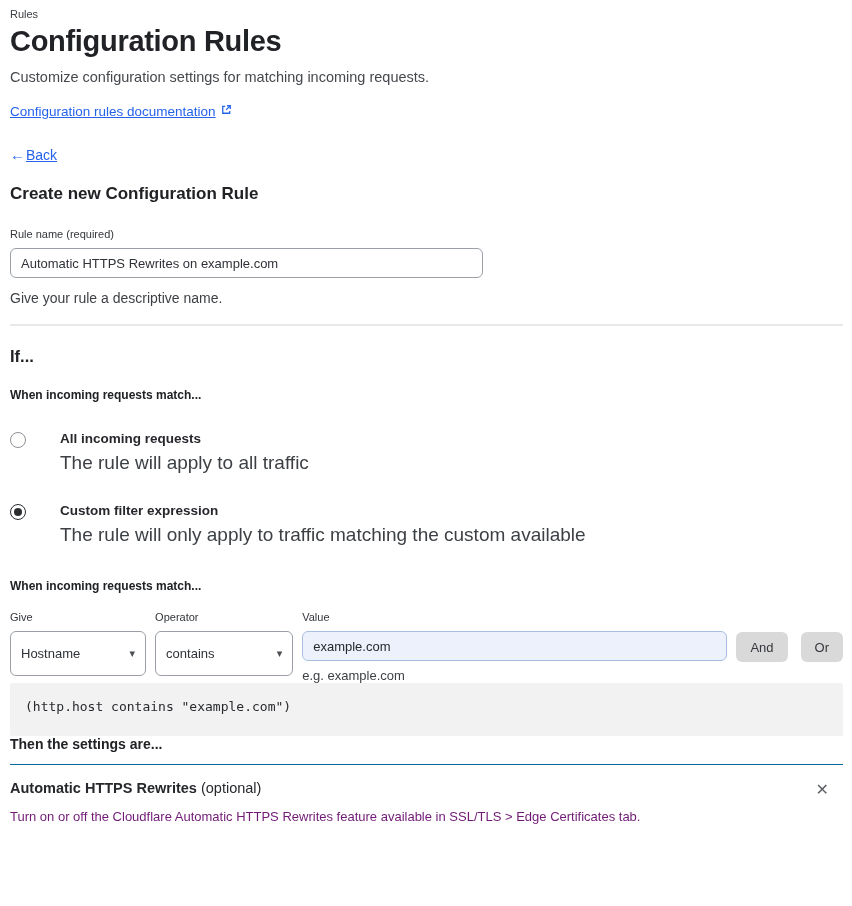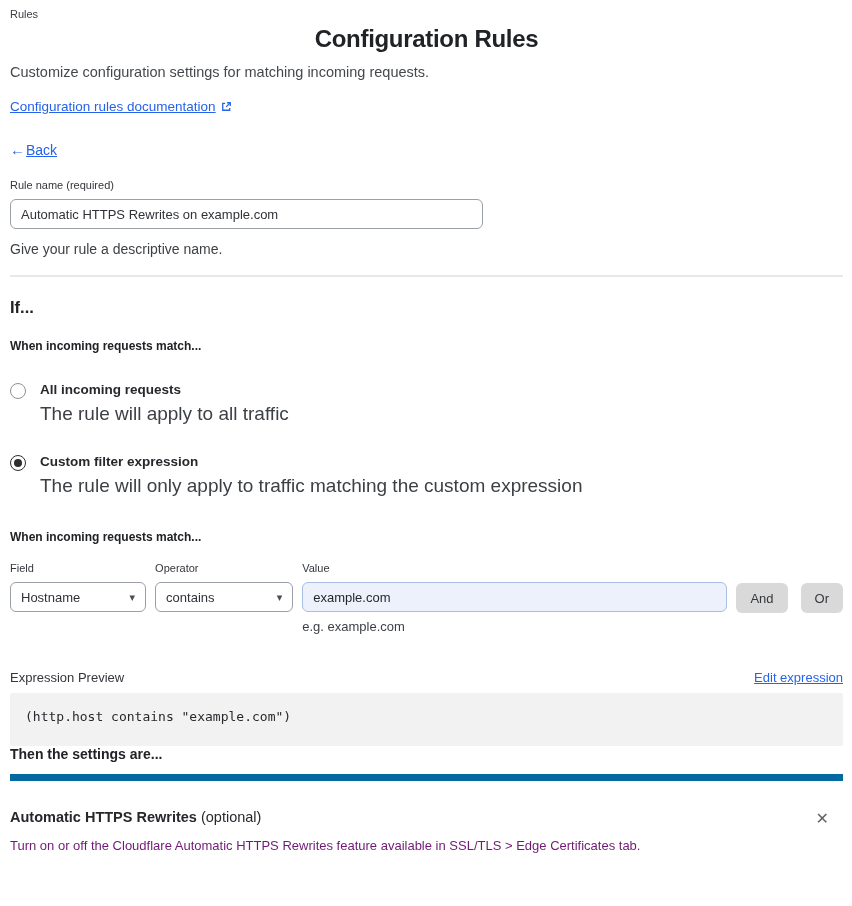--- a/index.html
+++ b/index.html
@@ -5,60 +5,60 @@
   * { margin: 0; padding: 0; box-sizing: border-box; }
   html, body { background: #ffffff; }
   body {
     width: 852px;
     min-height: 906px;
     font-family: "Liberation Sans", sans-serif;
     color: #2f3237;
     padding: 8px 9px 20px 10px;
   }
   .breadcrumb { font-size: 11px; color: #3a3d42; margin-bottom: 5px; }
-  .page-title { font-size: 24px; font-weight: 700; color: #202225; letter-spacing: -0.3px; margin-bottom: 11px; text-align: center; }
+  .page-title { font-size: 29px; font-weight: 700; color: #202225; letter-spacing: -0.3px; margin-bottom: 11px; }
   .page-subtitle { font-size: 14.5px; color: #45484d; margin-bottom: 19px; }
   a.link { color: #2563eb; text-decoration: underline; cursor: pointer; }
-  .doc-link-row { font-size: 13.5px; margin-bottom: 27px; display: flex; align-items: center; gap: 5px; }
+  .doc-link-row { font-size: 13.5px; margin-bottom: 27px; display: flex; align-items: flex-start; gap: 5px; }
   .ext-icon { display: inline-block; width: 11px; height: 11px; }
   .ext-icon svg { display: block; }
   .back-row { font-size: 14px; margin-bottom: 21px; display: flex; align-items: center; }
   .back-arrow { color: #2563eb; text-decoration: none; margin-right: 1px; font-size: 15px; }
   .section-heading { font-size: 17px; font-weight: 700; color: #202225; margin-bottom: 24px; }
   .field-label { font-size: 11px; color: #33363b; margin-bottom: 8px; }
   .text-input {
     width: 473px; height: 30px;
     border: 1px solid #9aa0a6; border-radius: 6px;
     font-family: "Liberation Sans", sans-serif;
     font-size: 13px; color: #2f3237;
     padding: 0 10px; background: #fff; outline: none;
   }
   .help-text { font-size: 14px; color: #3c3f44; margin-top: 12px; }
   .divider { border: none; border-top: 2px solid #e8e8e8; margin: 18px 0 21px 0; }
   .if-heading { font-size: 16.5px; font-weight: 700; color: #202225; margin-bottom: 22px; }
   .match-heading { font-size: 12px; font-weight: 700; color: #202225; margin-bottom: 29px; }
-  .radio-option { display: flex; margin-bottom: 29px; cursor: pointer; }
+  .radio-option { display: flex; margin-bottom: 29px; cursor: pointer; gap: 20px; }
   .radio-circle {
     width: 16px; height: 16px; border-radius: 50%;
     border: 1.5px solid #8d9196; background: #fff;
     margin: 1px 14px 0 0; flex: none;
     display: flex; align-items: center; justify-content: center;
   }
   .radio-option.selected .radio-circle { border-color: #2b2d31; }
   .radio-dot { width: 8px; height: 8px; border-radius: 50%; background: transparent; }
   .radio-option.selected .radio-dot { background: #2b2d31; }
   .radio-label { font-size: 13.5px; font-weight: 700; color: #26282c; margin-bottom: 6px; }
   .radio-desc { font-size: 19px; color: #3c3f44; }
   .builder-row { display: flex; align-items: flex-start; margin-bottom: 0; }
   .builder-col { display: flex; flex-direction: column; }
   .col-field { width: 137px; margin-right: 9px; }
   .col-operator { width: 139px; margin-right: 9px; }
   .col-value { width: 428px; margin-right: 9px; }
   .select-box {
-    height: 30px; border: 1px solid #9aa0a6; border-radius: 6px;
+    height: 45px; border: 1px solid #9aa0a6; border-radius: 6px;
     background: #fff; display: flex; align-items: center; justify-content: space-between;
     padding: 0 10px; font-size: 13px; color: #2f3237; cursor: pointer;
   }
   .chevron { font-size: 11px; color: #4b4e53; }
   .value-input {
     width: 100%; height: 30px;
     border: 1px solid #a9bfe2; border-radius: 6px;
     background: #ecf1fb; font-family: "Liberation Sans", sans-serif;
     font-size: 13px; color: #26282c; padding: 0 10px; outline: none;
   }
@@ -73,21 +73,21 @@
   .preview-row { display: flex; justify-content: space-between; align-items: flex-end; margin-top: 36px; margin-bottom: 8px; }
   .preview-label { font-size: 13px; color: #33363b; }
   .edit-link { font-size: 13px; }
   .code-block {
     background: #f2f2f2; border-radius: 2px;
     padding: 16px 15px 22px 15px;
     font-family: "DejaVu Sans Mono", monospace;
     font-size: 13px; color: #27292d;
   }
   .then-heading { font-size: 14px; font-weight: 700; color: #202225; margin-bottom: 12px; }
-  .setting-card { border-top: 7px solid #0369a1; padding-top: 28px; }
+  .setting-card { border-top: 1px solid #0369a1; padding-top: 15px; }
   .setting-header { display: flex; justify-content: space-between; align-items: flex-start; }
   .setting-title { font-size: 14.5px; color: #26282c; }
   .setting-title b { font-weight: 700; }
   .close-btn {
     background: none; border: none; font-size: 16px; color: #5f6368;
     cursor: pointer; line-height: 1; padding: 2px 4px; margin-right: 10px;
     font-family: "Liberation Sans", sans-serif;
   }
   .setting-desc { font-size: 13px; color: #701a75; margin-top: 9px; }
 </style>
@@ -111,20 +111,21 @@
       </svg>
     </span>
   </div>
 
   <div class="back-row">
     <span class="back-arrow">←</span>
     <a class="link">Back</a>
   </div>
 
   
+  <h2 class="section-heading">Create new Configuration Rule</h2>
 
   <div class="field-label">Rule name (required)</div>
   <input class="text-input" type="text" value="Automatic HTTPS Rewrites on example.com" style="">
   <div class="help-text">Give your rule a descriptive name.</div>
 
   <hr class="divider">
 
   
   <div class="if-heading">If...</div>
   <div class="match-heading">When incoming requests match...</div>
@@ -138,30 +139,30 @@
       <div class="radio-desc">The rule will apply to all traffic</div>
     </span>
   </div>
 
   <div class="radio-option selected">
     <span class="radio-circle">
         <span class="radio-dot"></span>
       </span>
     <span>
       <div class="radio-label">Custom filter expression</div>
-      <div class="radio-desc">The rule will only apply to traffic matching the custom expression</div>
+      <div class="radio-desc">The rule will only apply to traffic matching the custom available</div>
     </span>
   </div>
 
   <div class="match-heading" style="margin-top:33px; margin-bottom:18px;">When incoming requests match...</div>
 
   
   <div class="builder-row">
     <div class="builder-col col-field">
-      <div class="field-label">Field</div>
+      <div class="field-label">Give</div>
       <div class="select-box">
         <span>Hostname</span>
         <span class="chevron">▾</span>
       </div>
     </div>
     <div class="builder-col col-operator">
       <div class="field-label">Operator</div>
       <div class="select-box">
         <span>contains</span>
         <span class="chevron">▾</span>
@@ -170,24 +171,20 @@
     <div class="builder-col col-value">
       <div class="field-label">Value</div>
       <input class="value-input" type="text" value="example.com" style="">
       <div class="value-hint">e.g. example.com</div>
     </div>
     <button class="conj-btn">And</button>
     <button class="conj-btn or">Or</button>
   </div>
 
   
-  <div class="preview-row">
-    <span class="preview-label">Expression Preview</span>
-    <a class="link edit-link">Edit expression</a>
-  </div>
   <div class="code-block">(http.host contains "example.com")</div>
 
   
   <div class="then-heading">Then the settings are...</div>
 
   <div class="setting-card">
     <div class="setting-header">
       <div class="setting-title">
         <b>Automatic HTTPS Rewrites</b><span> (optional)</span>
       </div>

